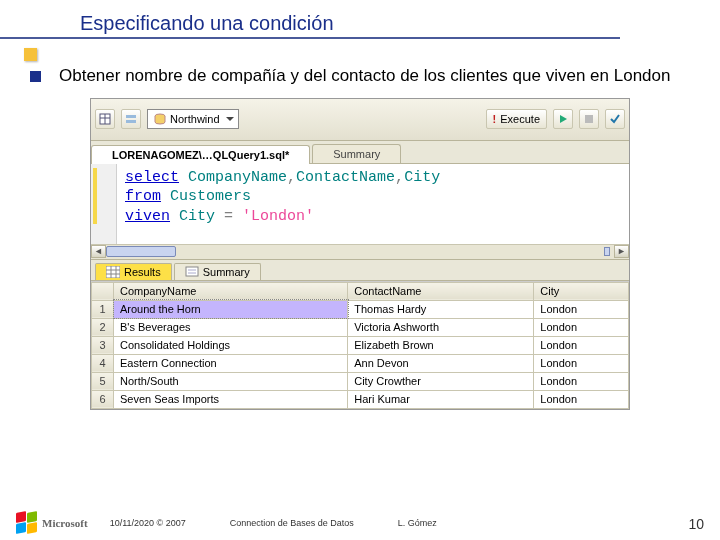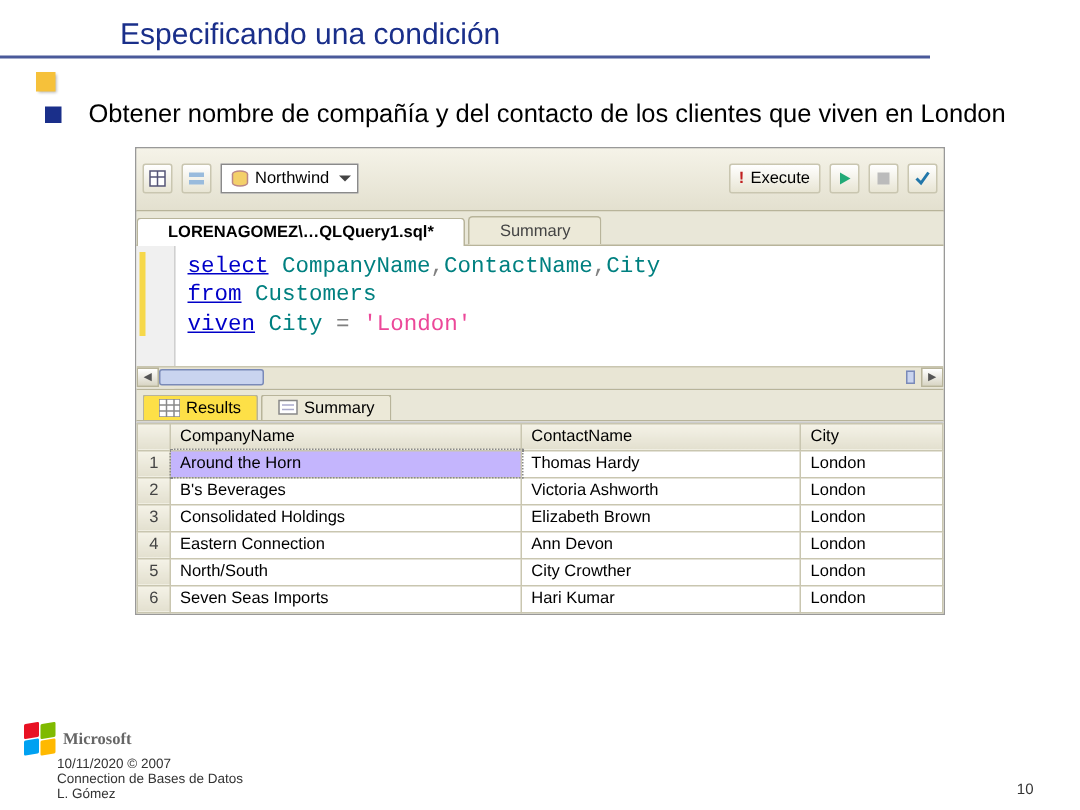--- a/index.html
+++ b/index.html
@@ -218,42 +218,42 @@
     color:#444;
   }
   .selcell{
     background:#c4b5fd;
     outline:1px dotted #888;
   }
   .footer{
     position:absolute;
     left:0; right:0; bottom:6px;
     display:flex;
+    align-items:center;
     padding:0 16px;
     font-size:9px;
     color:#333;
-    flex-direction:column;
   }
   .footer .mslogo{
     display:flex; align-items:center; gap:4px;
     font-family:Verdana; font-weight:bold; font-size:11px; color:#666;
   }
   .footer .flag{
     width:22px; height:22px; position:relative;
   }
   .footer .flag span{ position:absolute; width:10px; height:10px; border-radius:1px; }
   .f-r{ background:#e81123; left:0; top:0; transform:skewY(-10deg); }
   .f-g{ background:#7fba00; left:11px; top:0; transform:skewY(-10deg); }
   .f-b{ background:#00a1f1; left:0; top:11px; transform:skewY(-10deg); }
   .f-y{ background:#ffb900; left:11px; top:11px; transform:skewY(-10deg); }
   .footer .spacer{ flex:1; }
   .footer .item{ margin:0 22px; }
   .slidenum{
-    position:absolute; right:31px; bottom:8px;
-    font-size:10px; color:#333;margin-left:32px;
+    position:absolute; right:16px; bottom:8px;
+    font-size:14px; color:#333;margin-left:32px;
   }
 </style>
 </head>
 <body>
 
 <div class="title-wrap">
   <div class="accent-box"></div>
   <div class="title">Especificando una condición</div>
   <div class="title-underline"></div>
 </div>

